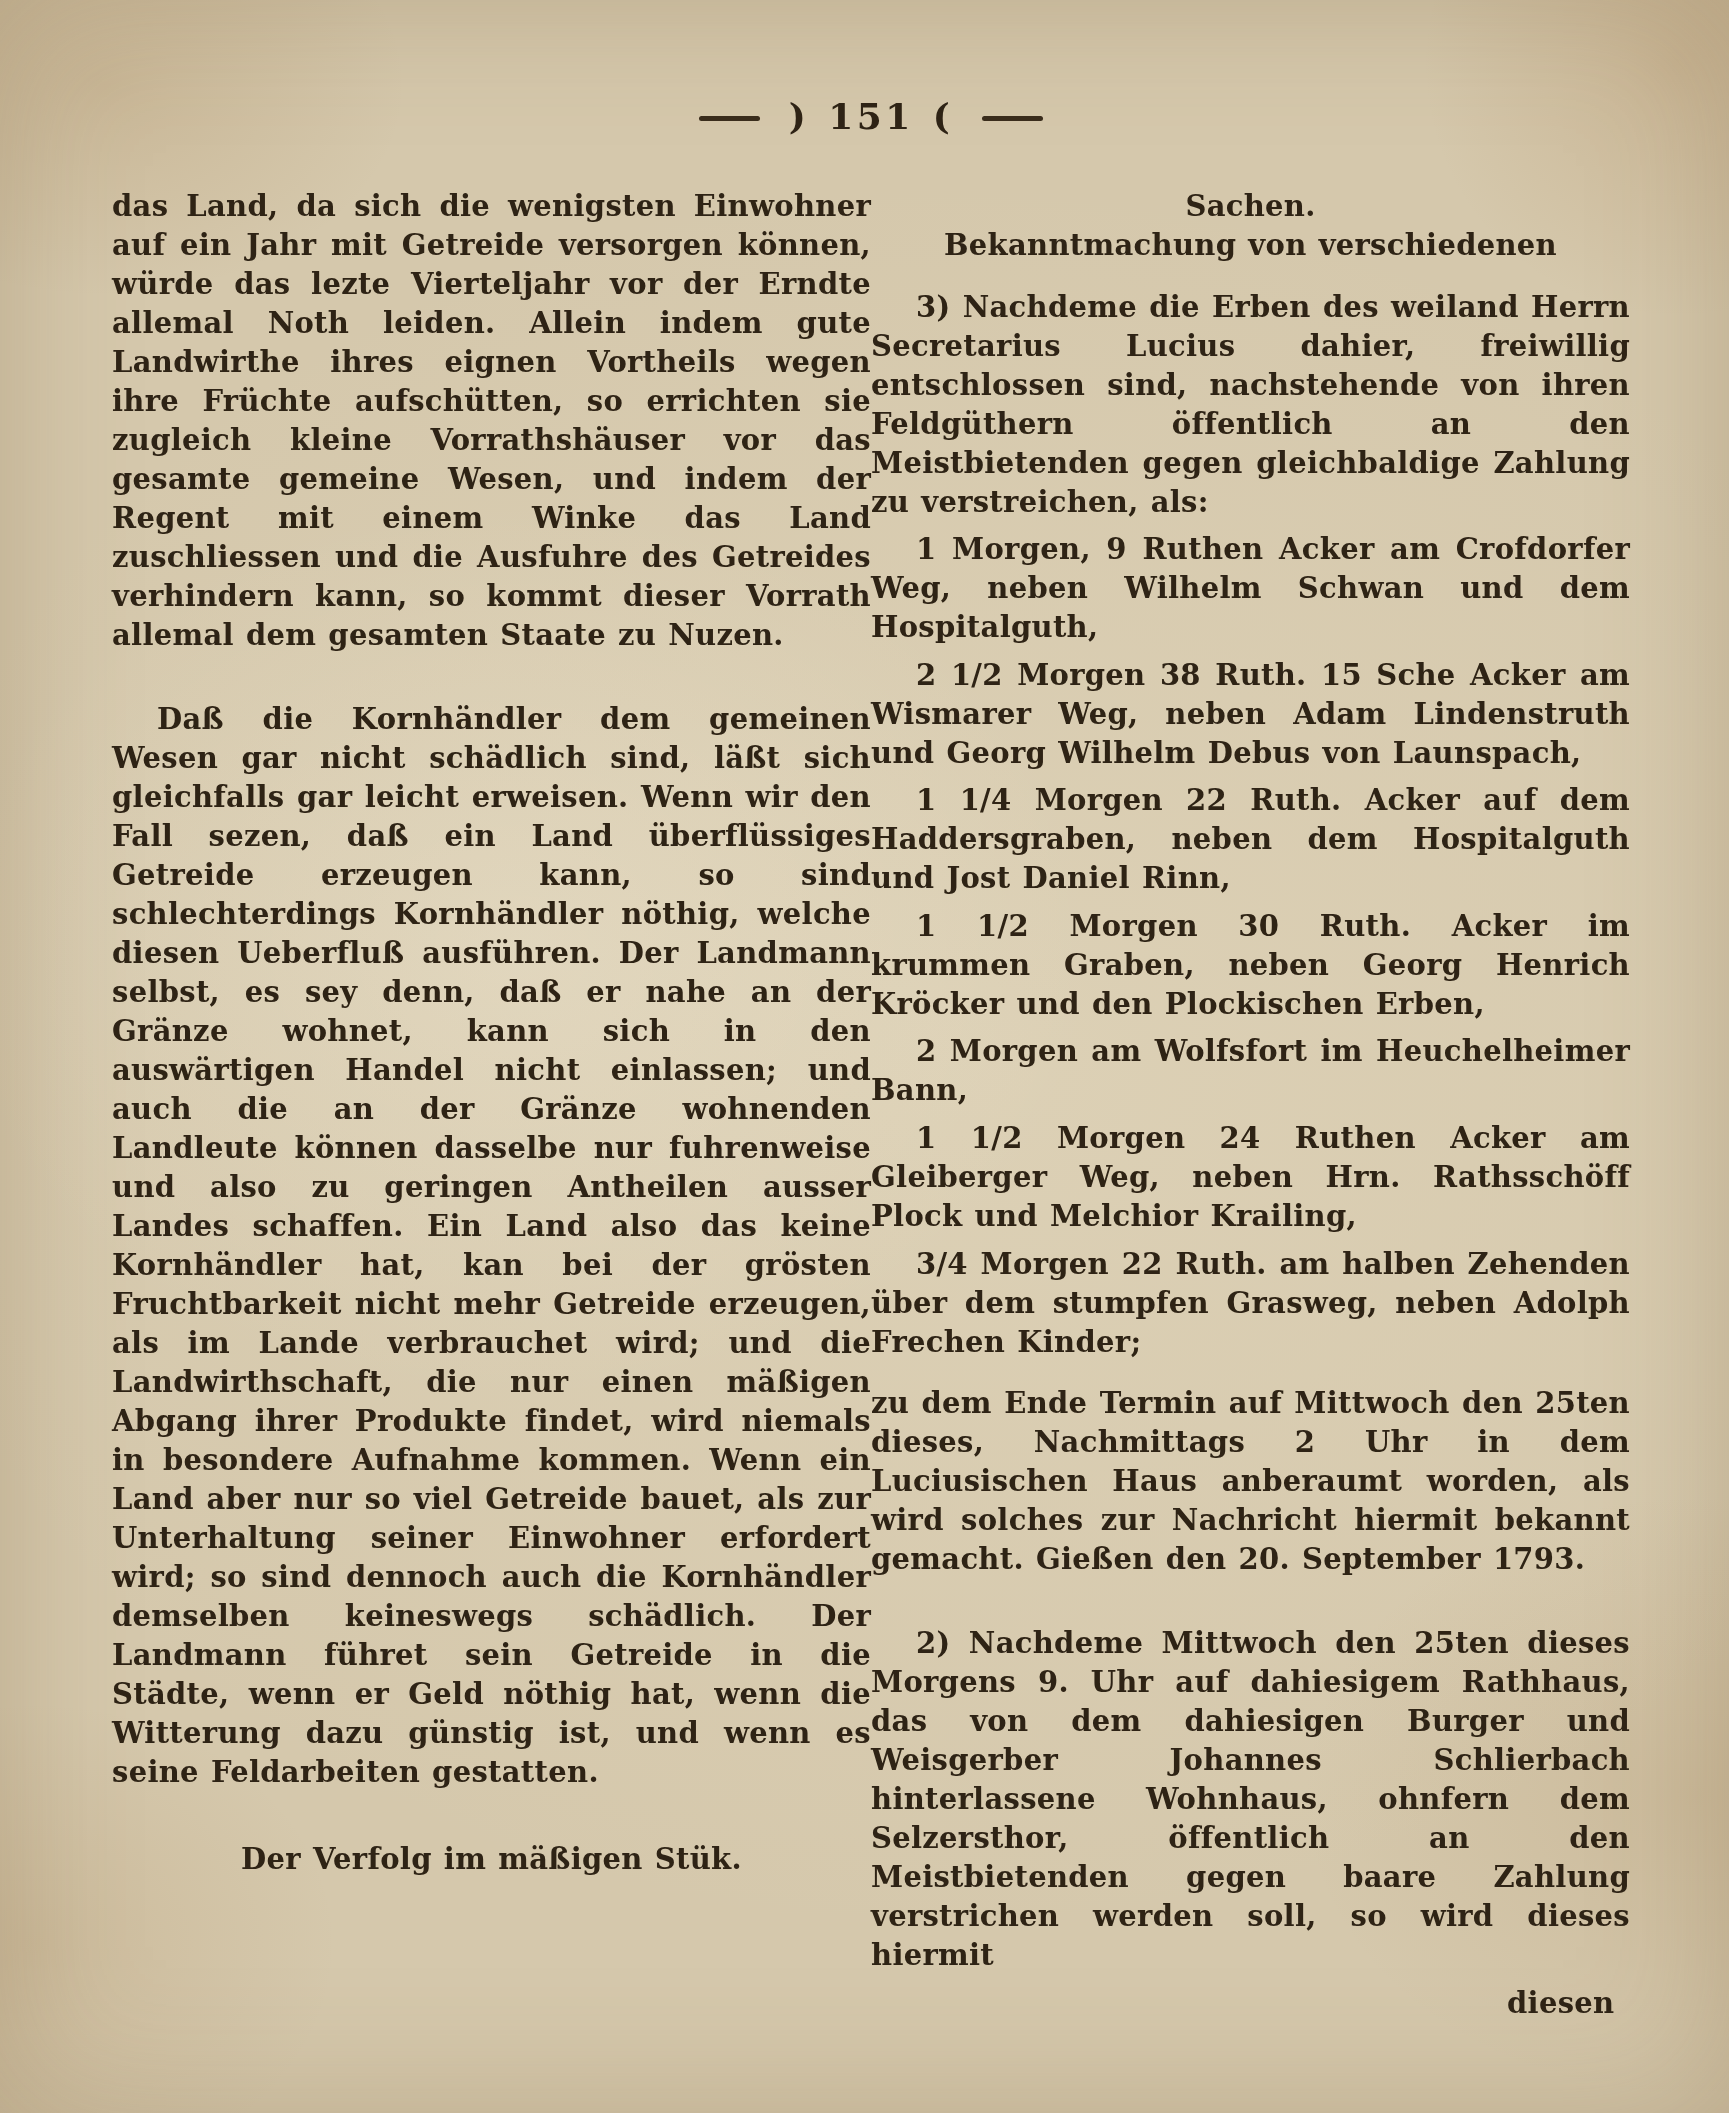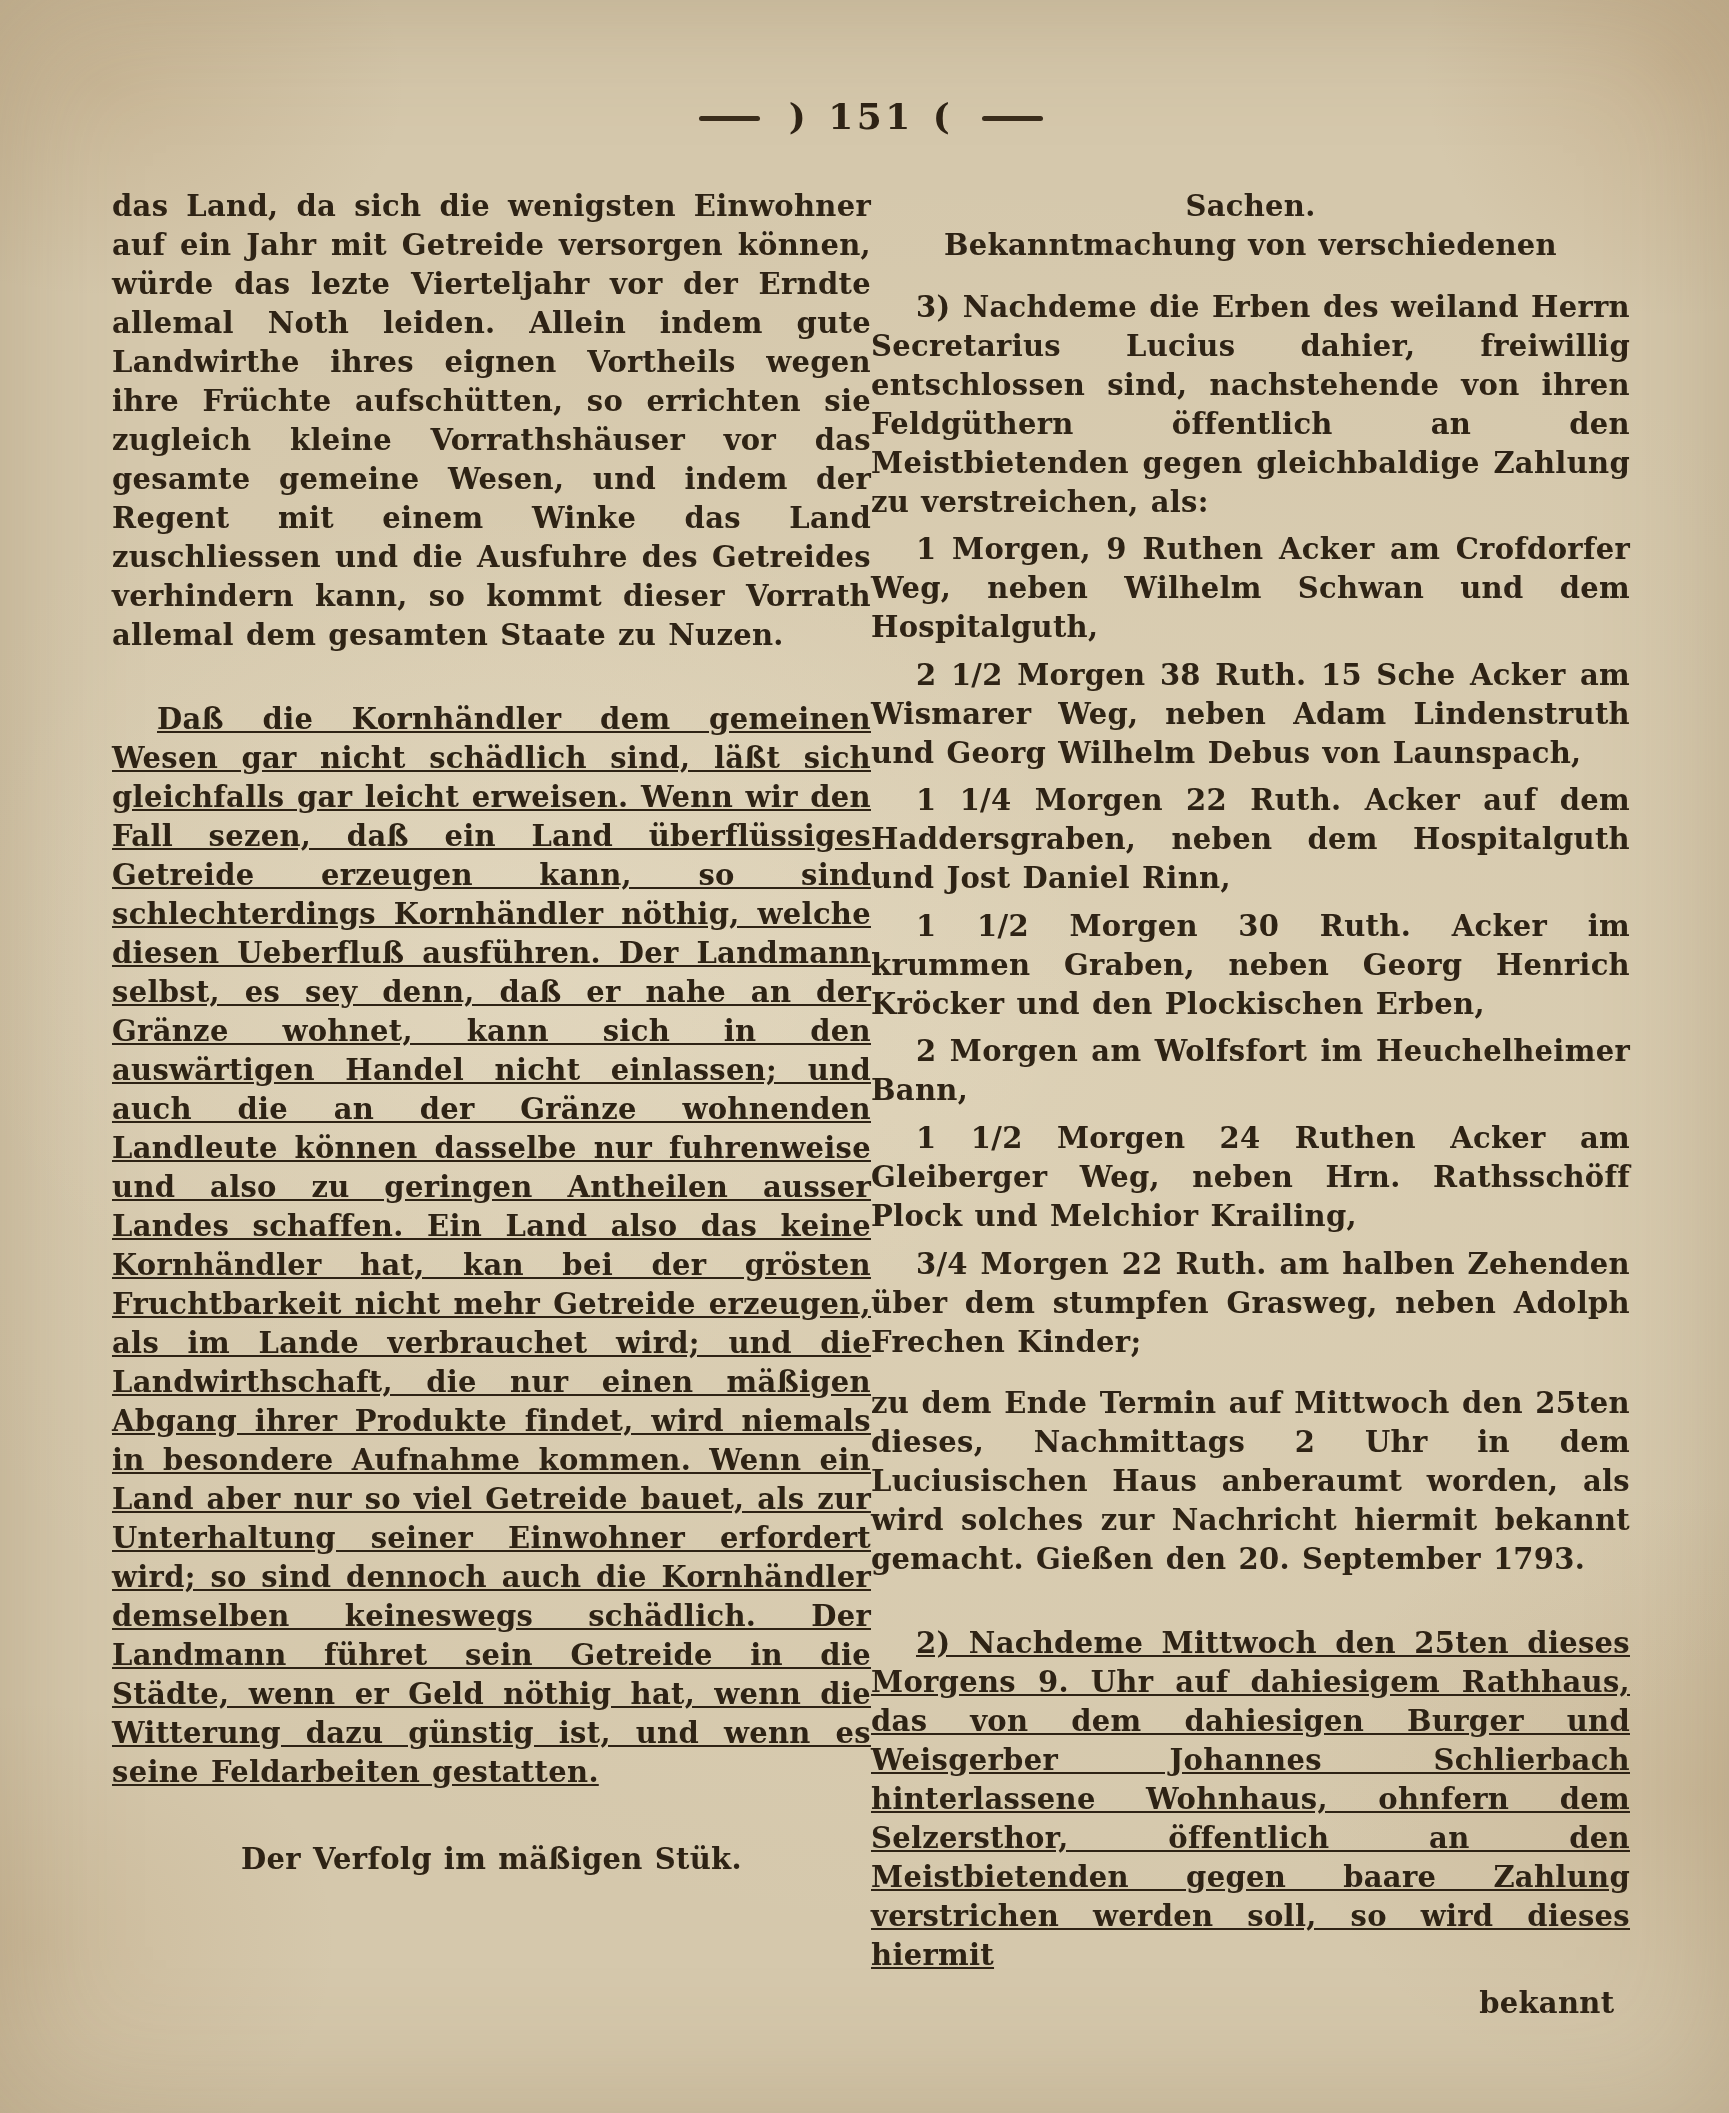--- a/index.html
+++ b/index.html
@@ -62,21 +62,21 @@
     line-height: 39px;
     letter-spacing: 0.3px;
     word-spacing: 1.7px;
   }
   .para {
     margin: 0 0 8.6px 0;
     text-align: justify;
     text-indent: 45px;
   }
   .para.first { text-indent: 0; }
-  .para.spaced-top { margin-top: 45px; text-decoration: underline; }
+  .para.spaced-top { margin-top: 45px; }
   .closing-line {
     margin-top: 48px;
     text-align: center;
     text-indent: 0;
   }
   .section-heading {
     text-align: center;
     margin-bottom: 22.5px;
   }
   .catchword {
@@ -118,18 +118,18 @@
       <p class="para">1 Morgen, 9 Ruthen Acker am Crofdorfer Weg, neben Wilhelm Schwan und dem Hospitalguth,</p>
       <p class="para">2 1/2 Morgen 38 Ruth. 15 Sche Acker am Wismarer Weg, neben Adam Lindenstruth und Georg Wilhelm Debus von Launspach,</p>
       <p class="para">1 1/4 Morgen 22 Ruth. Acker auf dem Haddersgraben, neben dem Hospitalguth und Jost Daniel Rinn,</p>
       <p class="para">1 1/2 Morgen 30 Ruth. Acker im krummen Graben, neben Georg Henrich Kröcker und den Plockischen Erben,</p>
       <p class="para">2 Morgen am Wolfsfort im Heuchelheimer Bann,</p>
       <p class="para">1 1/2 Morgen 24 Ruthen Acker am Gleiberger Weg, neben Hrn. Rathsschöff Plock und Melchior Krailing,</p>
       <p class="para">3/4 Morgen 22 Ruth. am halben Zehenden über dem stumpfen Grasweg, neben Adolph Frechen Kinder;</p>
       <p class="para first" style="margin-top:22.5px">zu dem Ende Termin auf Mittwoch den 25ten dieses, Nachmittags 2 Uhr in dem Luciusischen Haus anberaumt worden, als wird solches zur Nachricht hiermit bekannt gemacht. Gießen den 20. September 1793.</p>
       <p class="para spaced-top">2) Nachdeme Mittwoch den 25ten dieses Morgens 9. Uhr auf dahiesigem Rathhaus, das von dem dahiesigen Burger und Weisgerber Johannes Schlierbach hinterlassene Wohnhaus, ohnfern dem Selzersthor, öffentlich an den Meistbietenden gegen baare Zahlung verstrichen werden soll, so wird dieses hiermit</p>
 
-      <div class="catchword">bekannt</div>
+      <div class="catchword">diesen</div>
     </div>
 
   </div>
 </div>
 
 
 </body></html>

